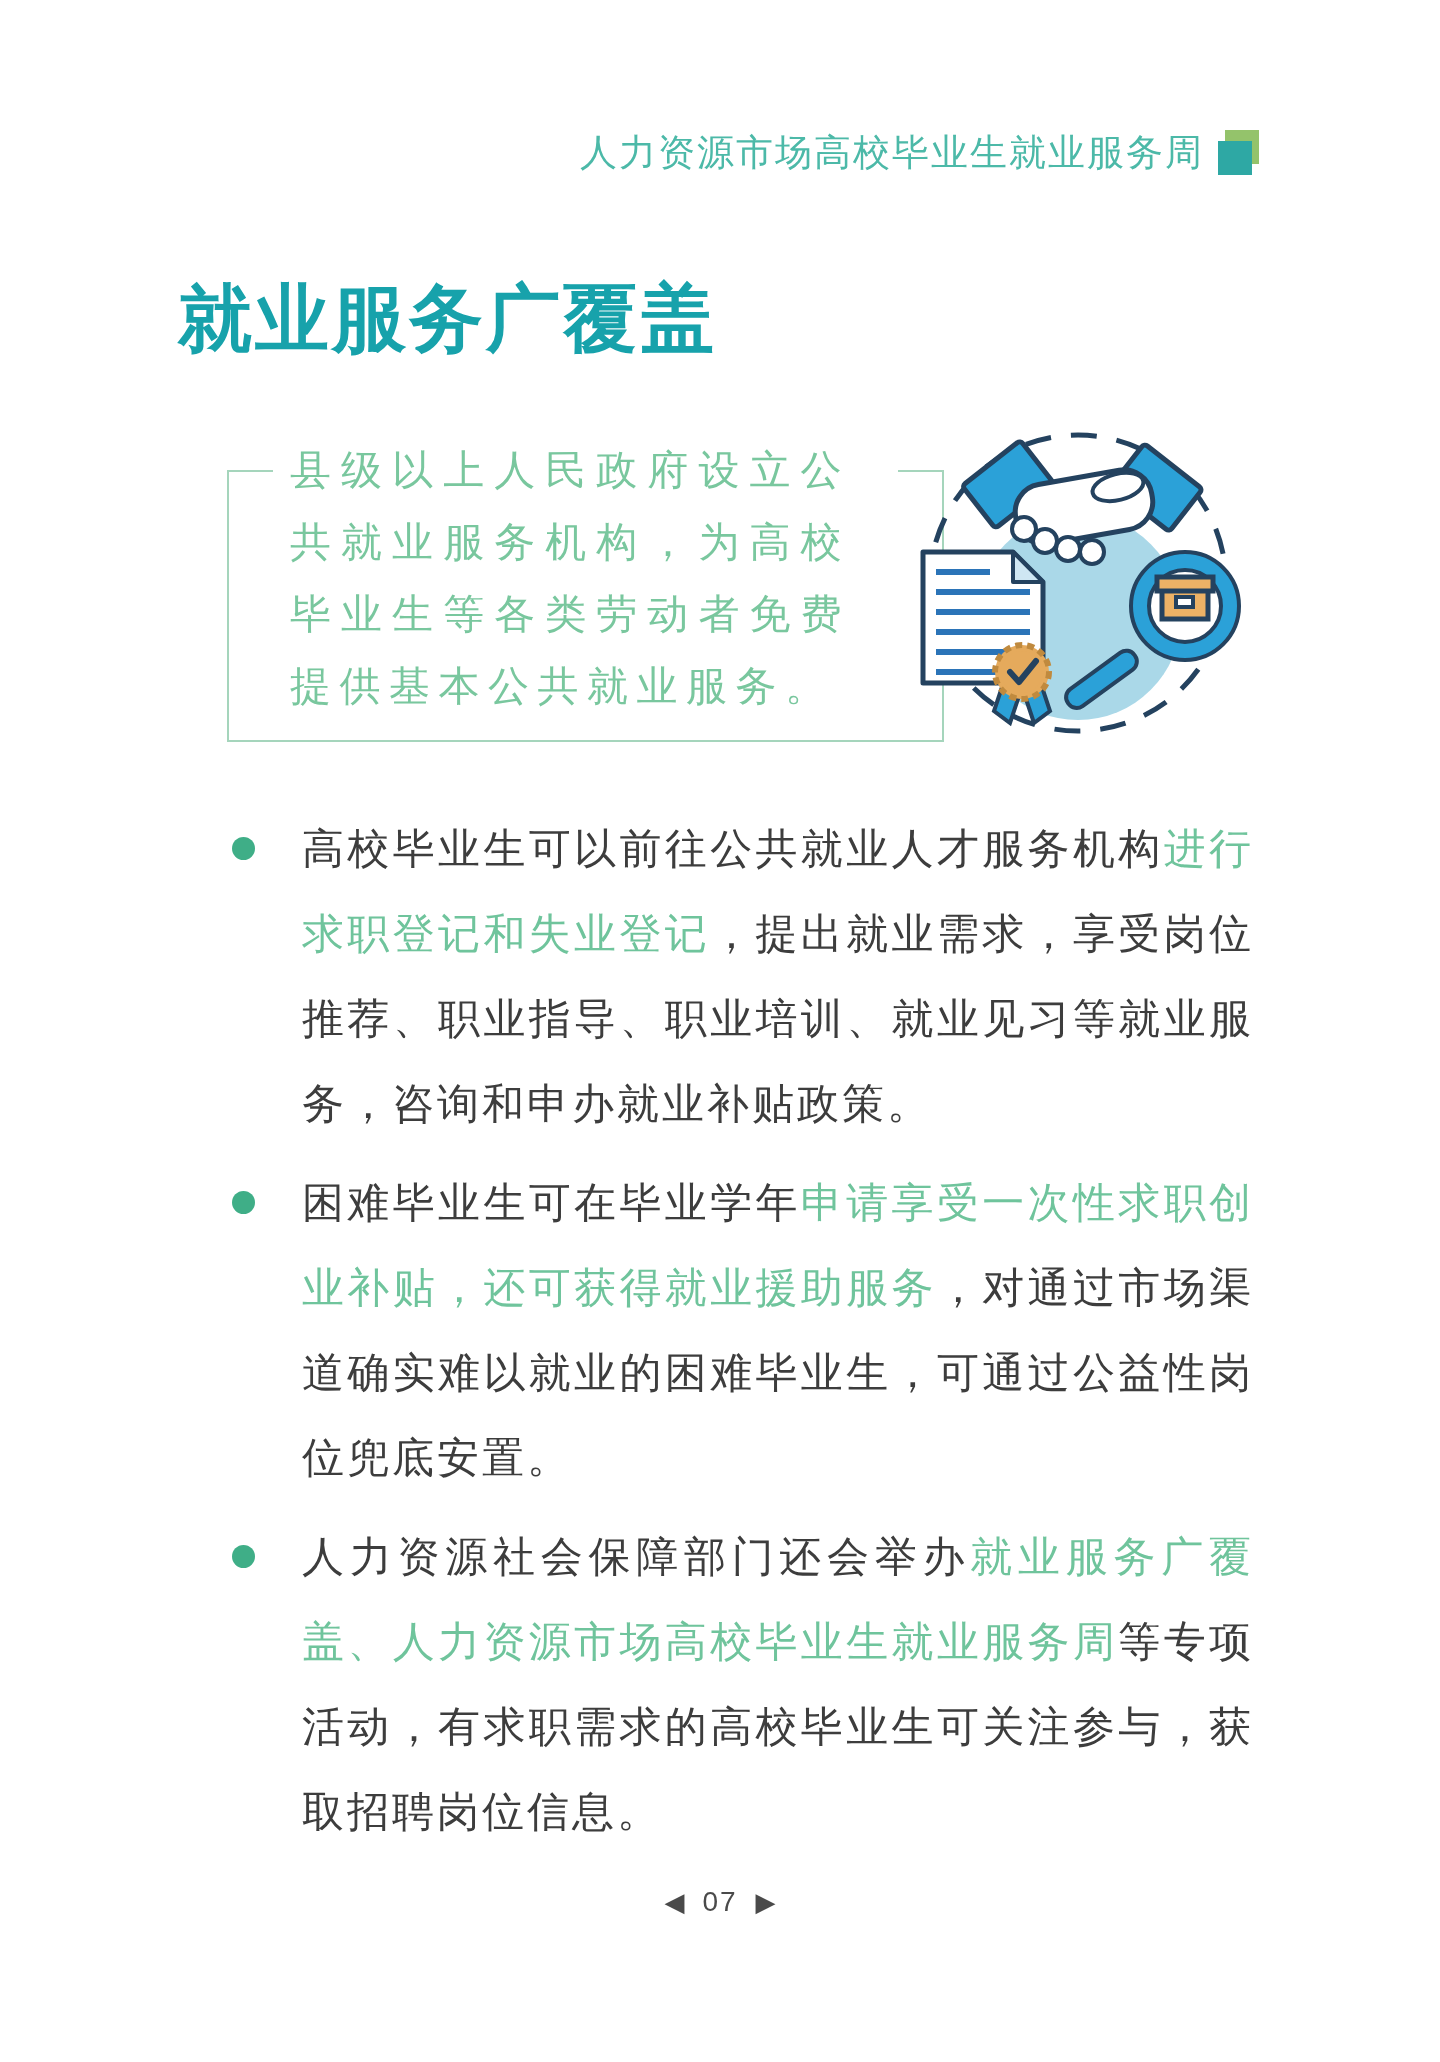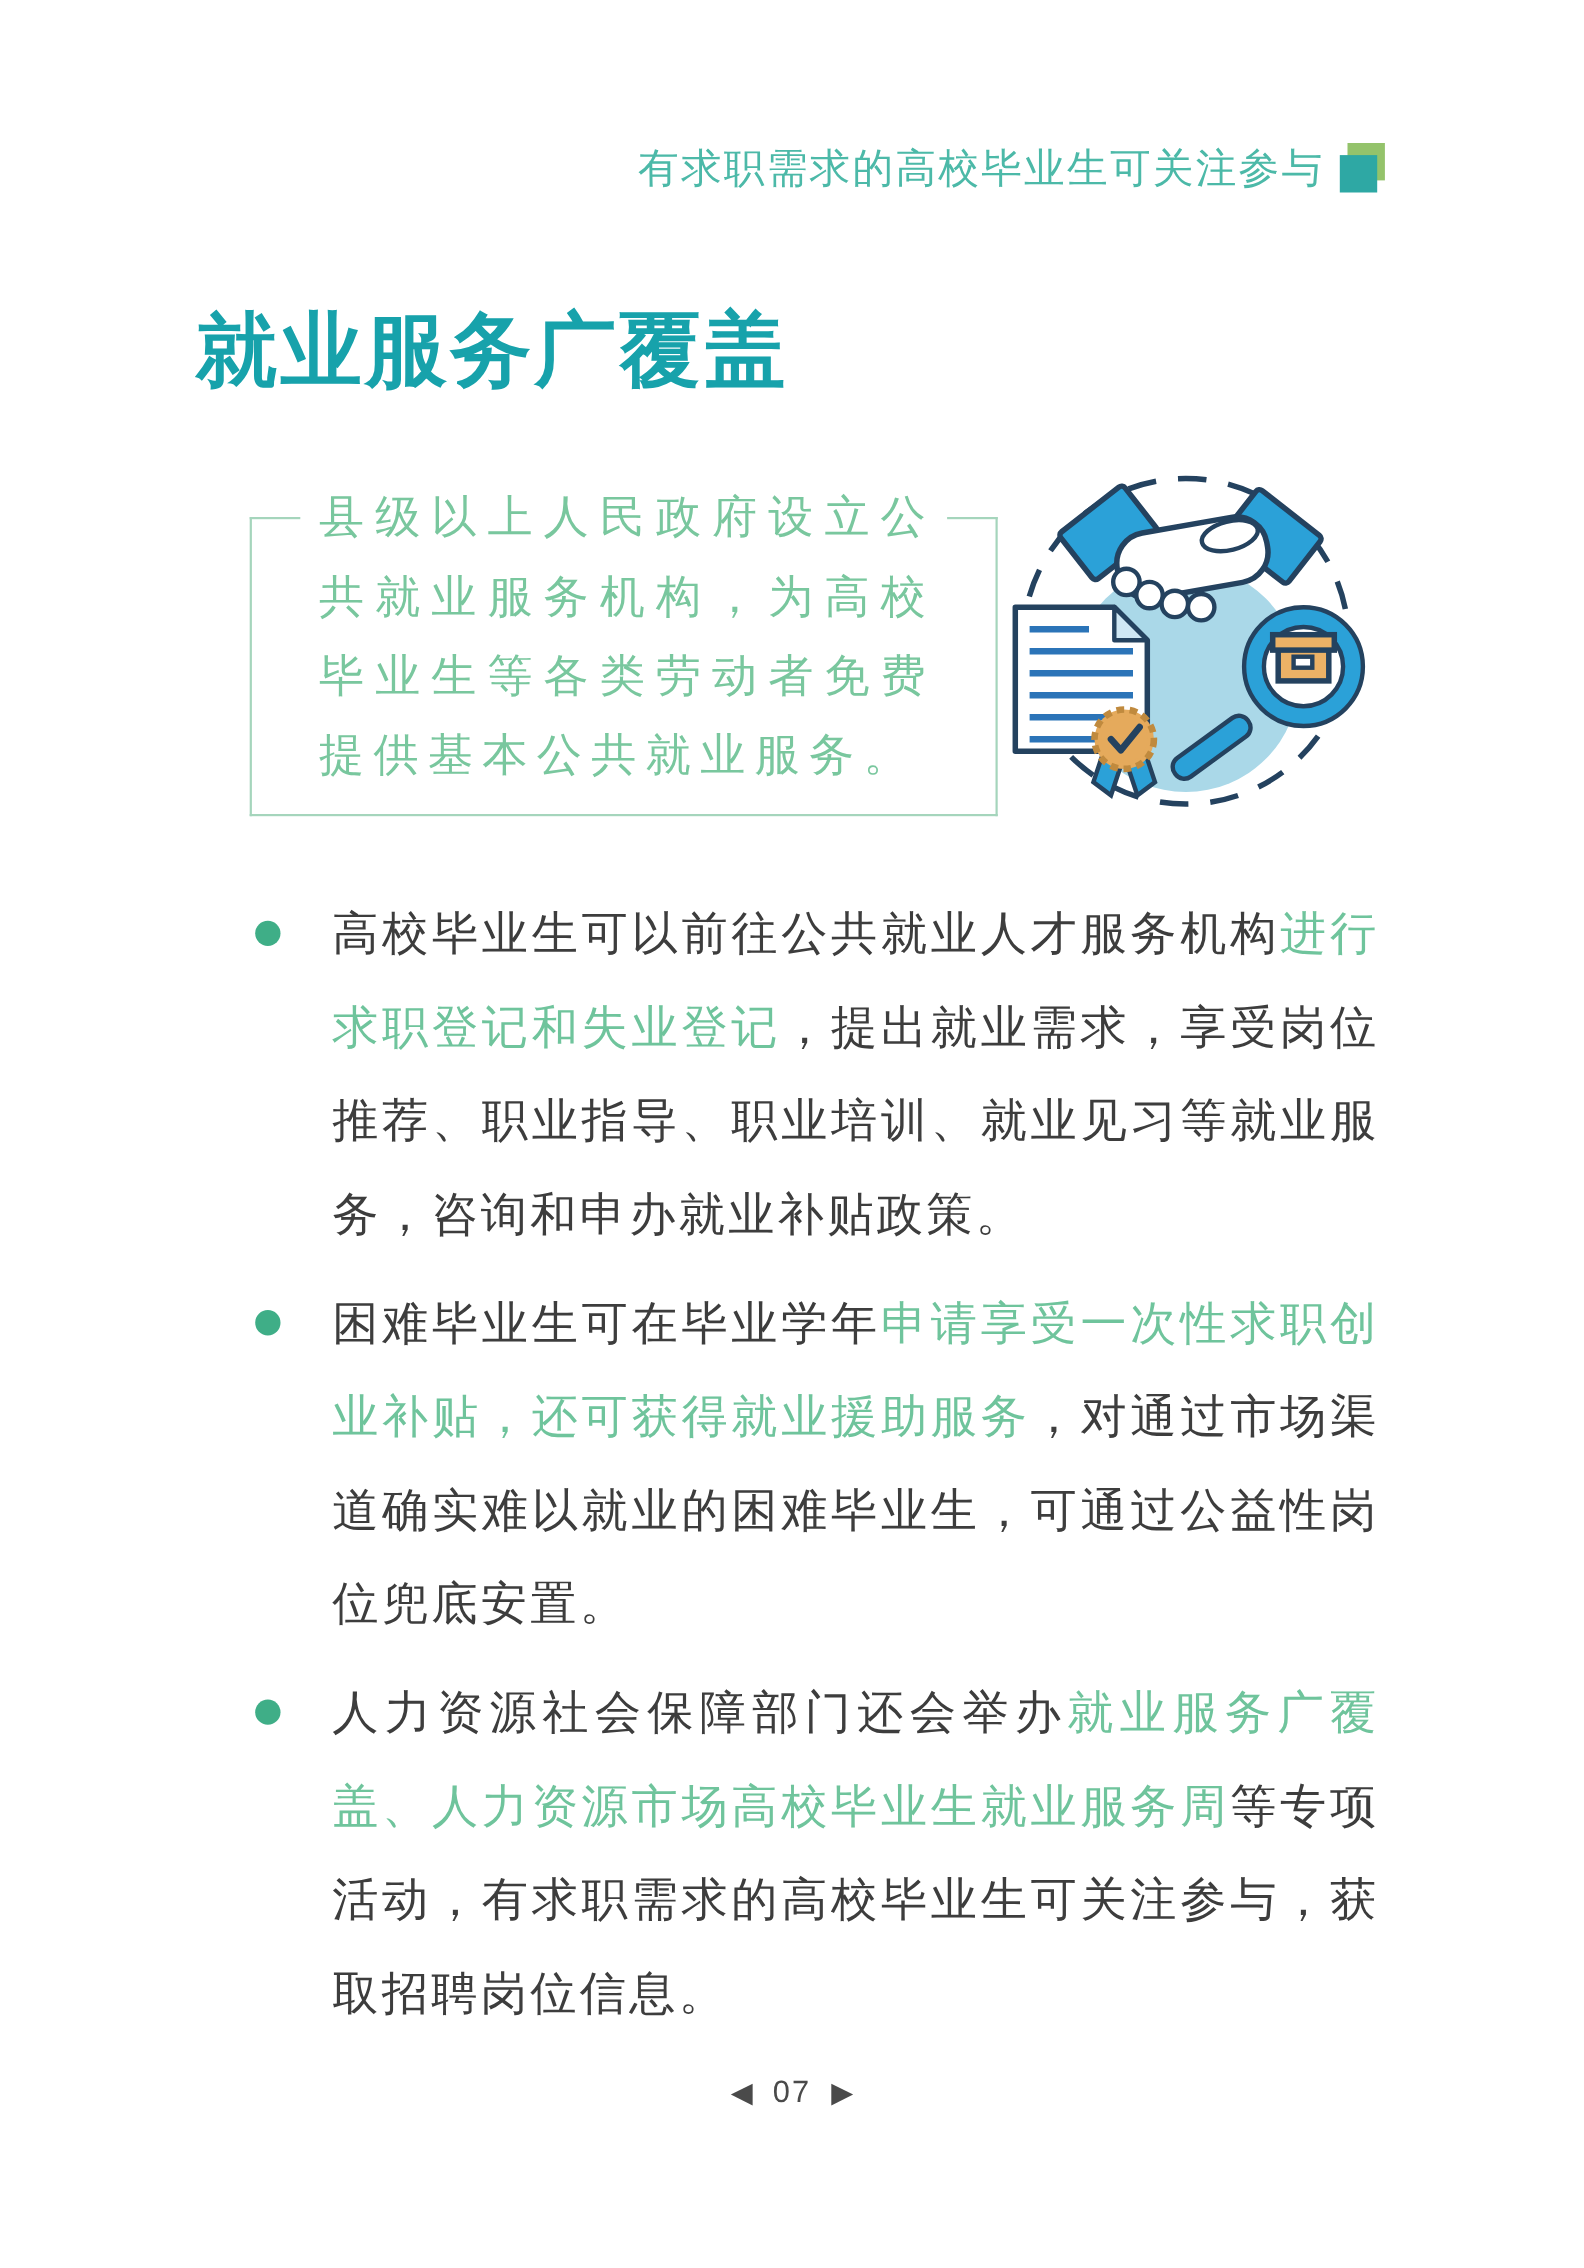--- a/index.html
+++ b/index.html
@@ -11,21 +11,21 @@
   
   .hdr{position:absolute;top:128px;right:180px;display:flex;align-items:center;gap:14px;}
   .hdr-title{color:#4cb9a8;font-size:37px;letter-spacing:2px;white-space:nowrap;}
   .hdr-icon{position:relative;width:42px;height:46px;flex:0 0 auto;}
   .sq-back{position:absolute;left:7px;top:0;width:34px;height:34px;background:#94c36b;}
   .sq-front{position:absolute;left:0;top:11px;width:34px;height:34px;background:#2ea8a4;}
   
   .title{position:absolute;left:178px;top:278px;margin:0;font-size:74px;font-weight:900;
          color:#17a2ab;letter-spacing:3px;line-height:1.1;text-align:center;}
   
-  .quote{position:absolute;left:227px;top:434px;width:680px;height:308px;}
+  .quote{position:absolute;left:227px;top:434px;width:680px;height:308px;padding-left:37px;}
   .quote-frame{position:absolute;left:0;top:36px;right:0;bottom:0;
     border-left:2px solid #a5d5bc;border-right:2px solid #a5d5bc;border-bottom:2px solid #a5d5bc;}
   .quote-frame::before,.quote-frame::after{content:"";position:absolute;top:0;height:2px;width:46px;background:#a5d5bc;}
   .quote-frame::before{left:-2px;}
   .quote-frame::after{right:-2px;}
   .quote-text{position:absolute;left:63px;top:0;margin:0;width:560px;
     font-size:41px;line-height:72px;letter-spacing:8.5px;color:#79c79e;text-align:justify;}
   
   .illus{position:absolute;left:890px;top:425px;width:380px;height:330px;}
   
@@ -40,21 +40,21 @@
     align-items:center;gap:18px;color:#4a4a4a;}
   .arrow{font-size:26px;line-height:1;cursor:pointer;}
   .pagenum{font-size:28px;letter-spacing:2px;}
 </style>
 </head>
 <body>
 
 <div class="page">
 
   <header class="hdr">
-    <span class="hdr-title">有求职需求的高校毕业生可关注参与</span>
+    <span class="hdr-title">人力资源市场高校毕业生就业服务周</span>
     <span class="hdr-icon">
       <span class="sq-back"></span>
       <span class="sq-front"></span>
     </span>
   </header>
 
   <h1 class="title">就业服务广覆盖</h1>
 
   <section class="quote">
     <div class="quote-frame"></div>

